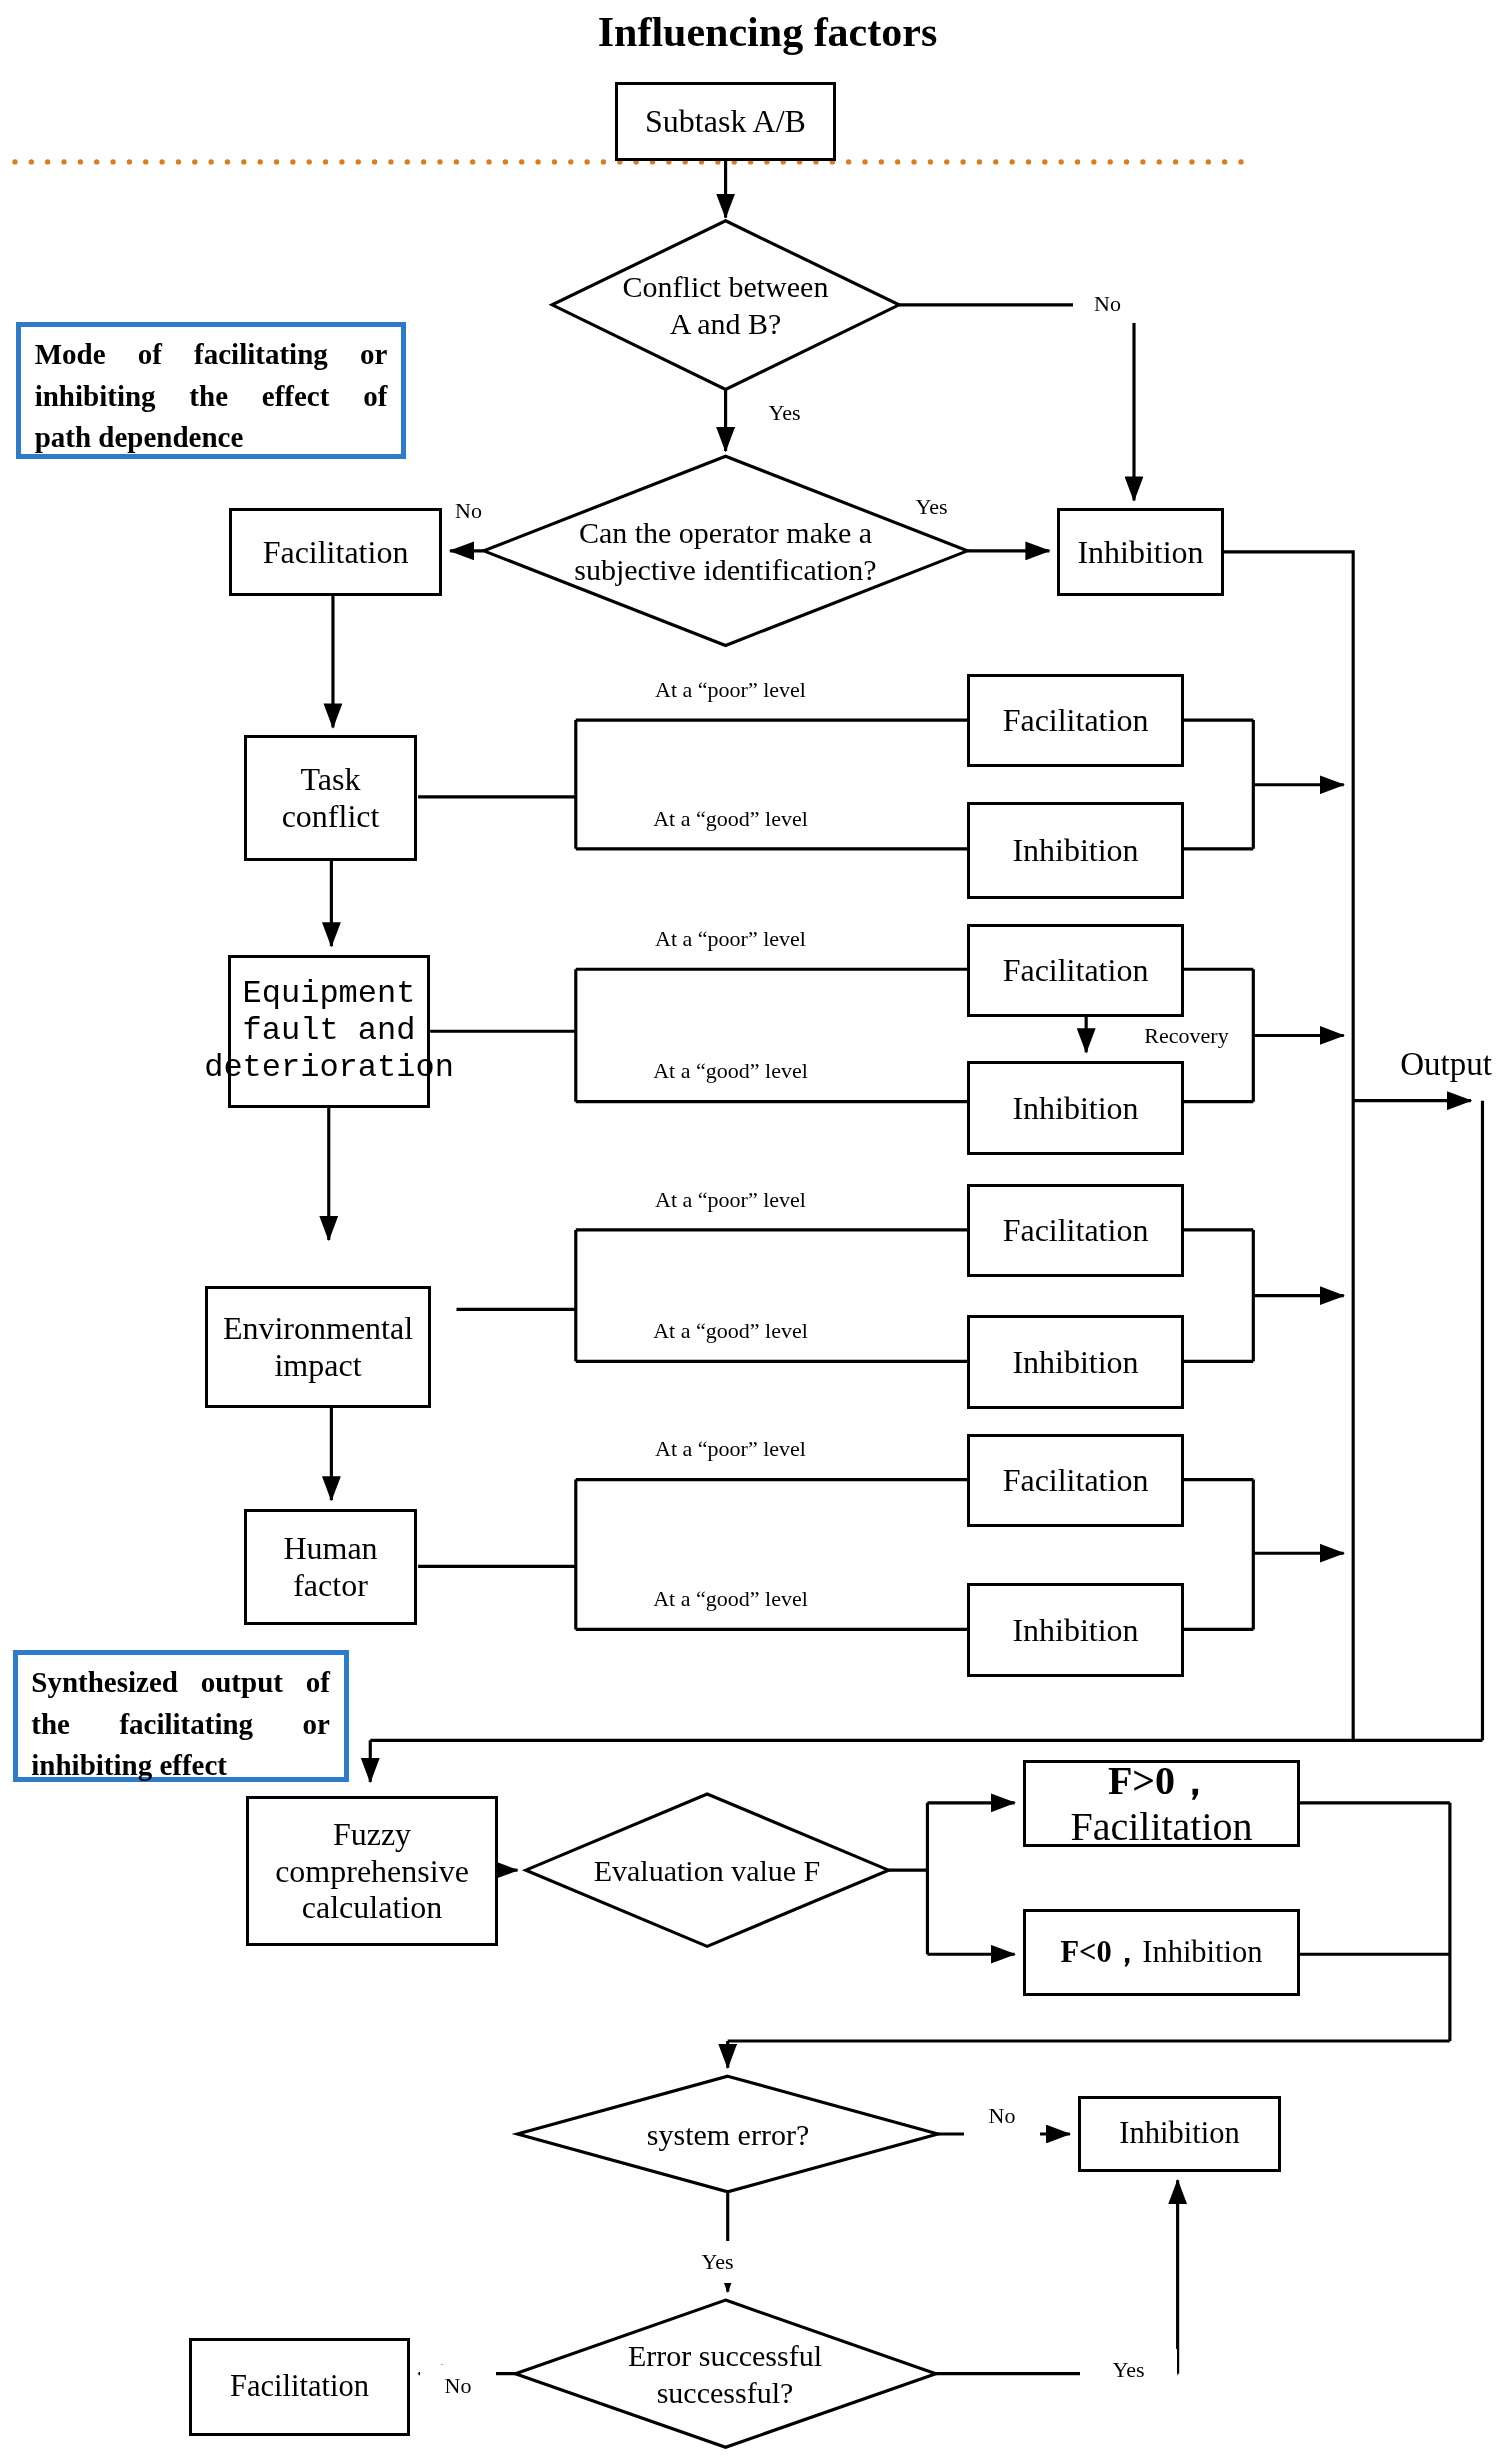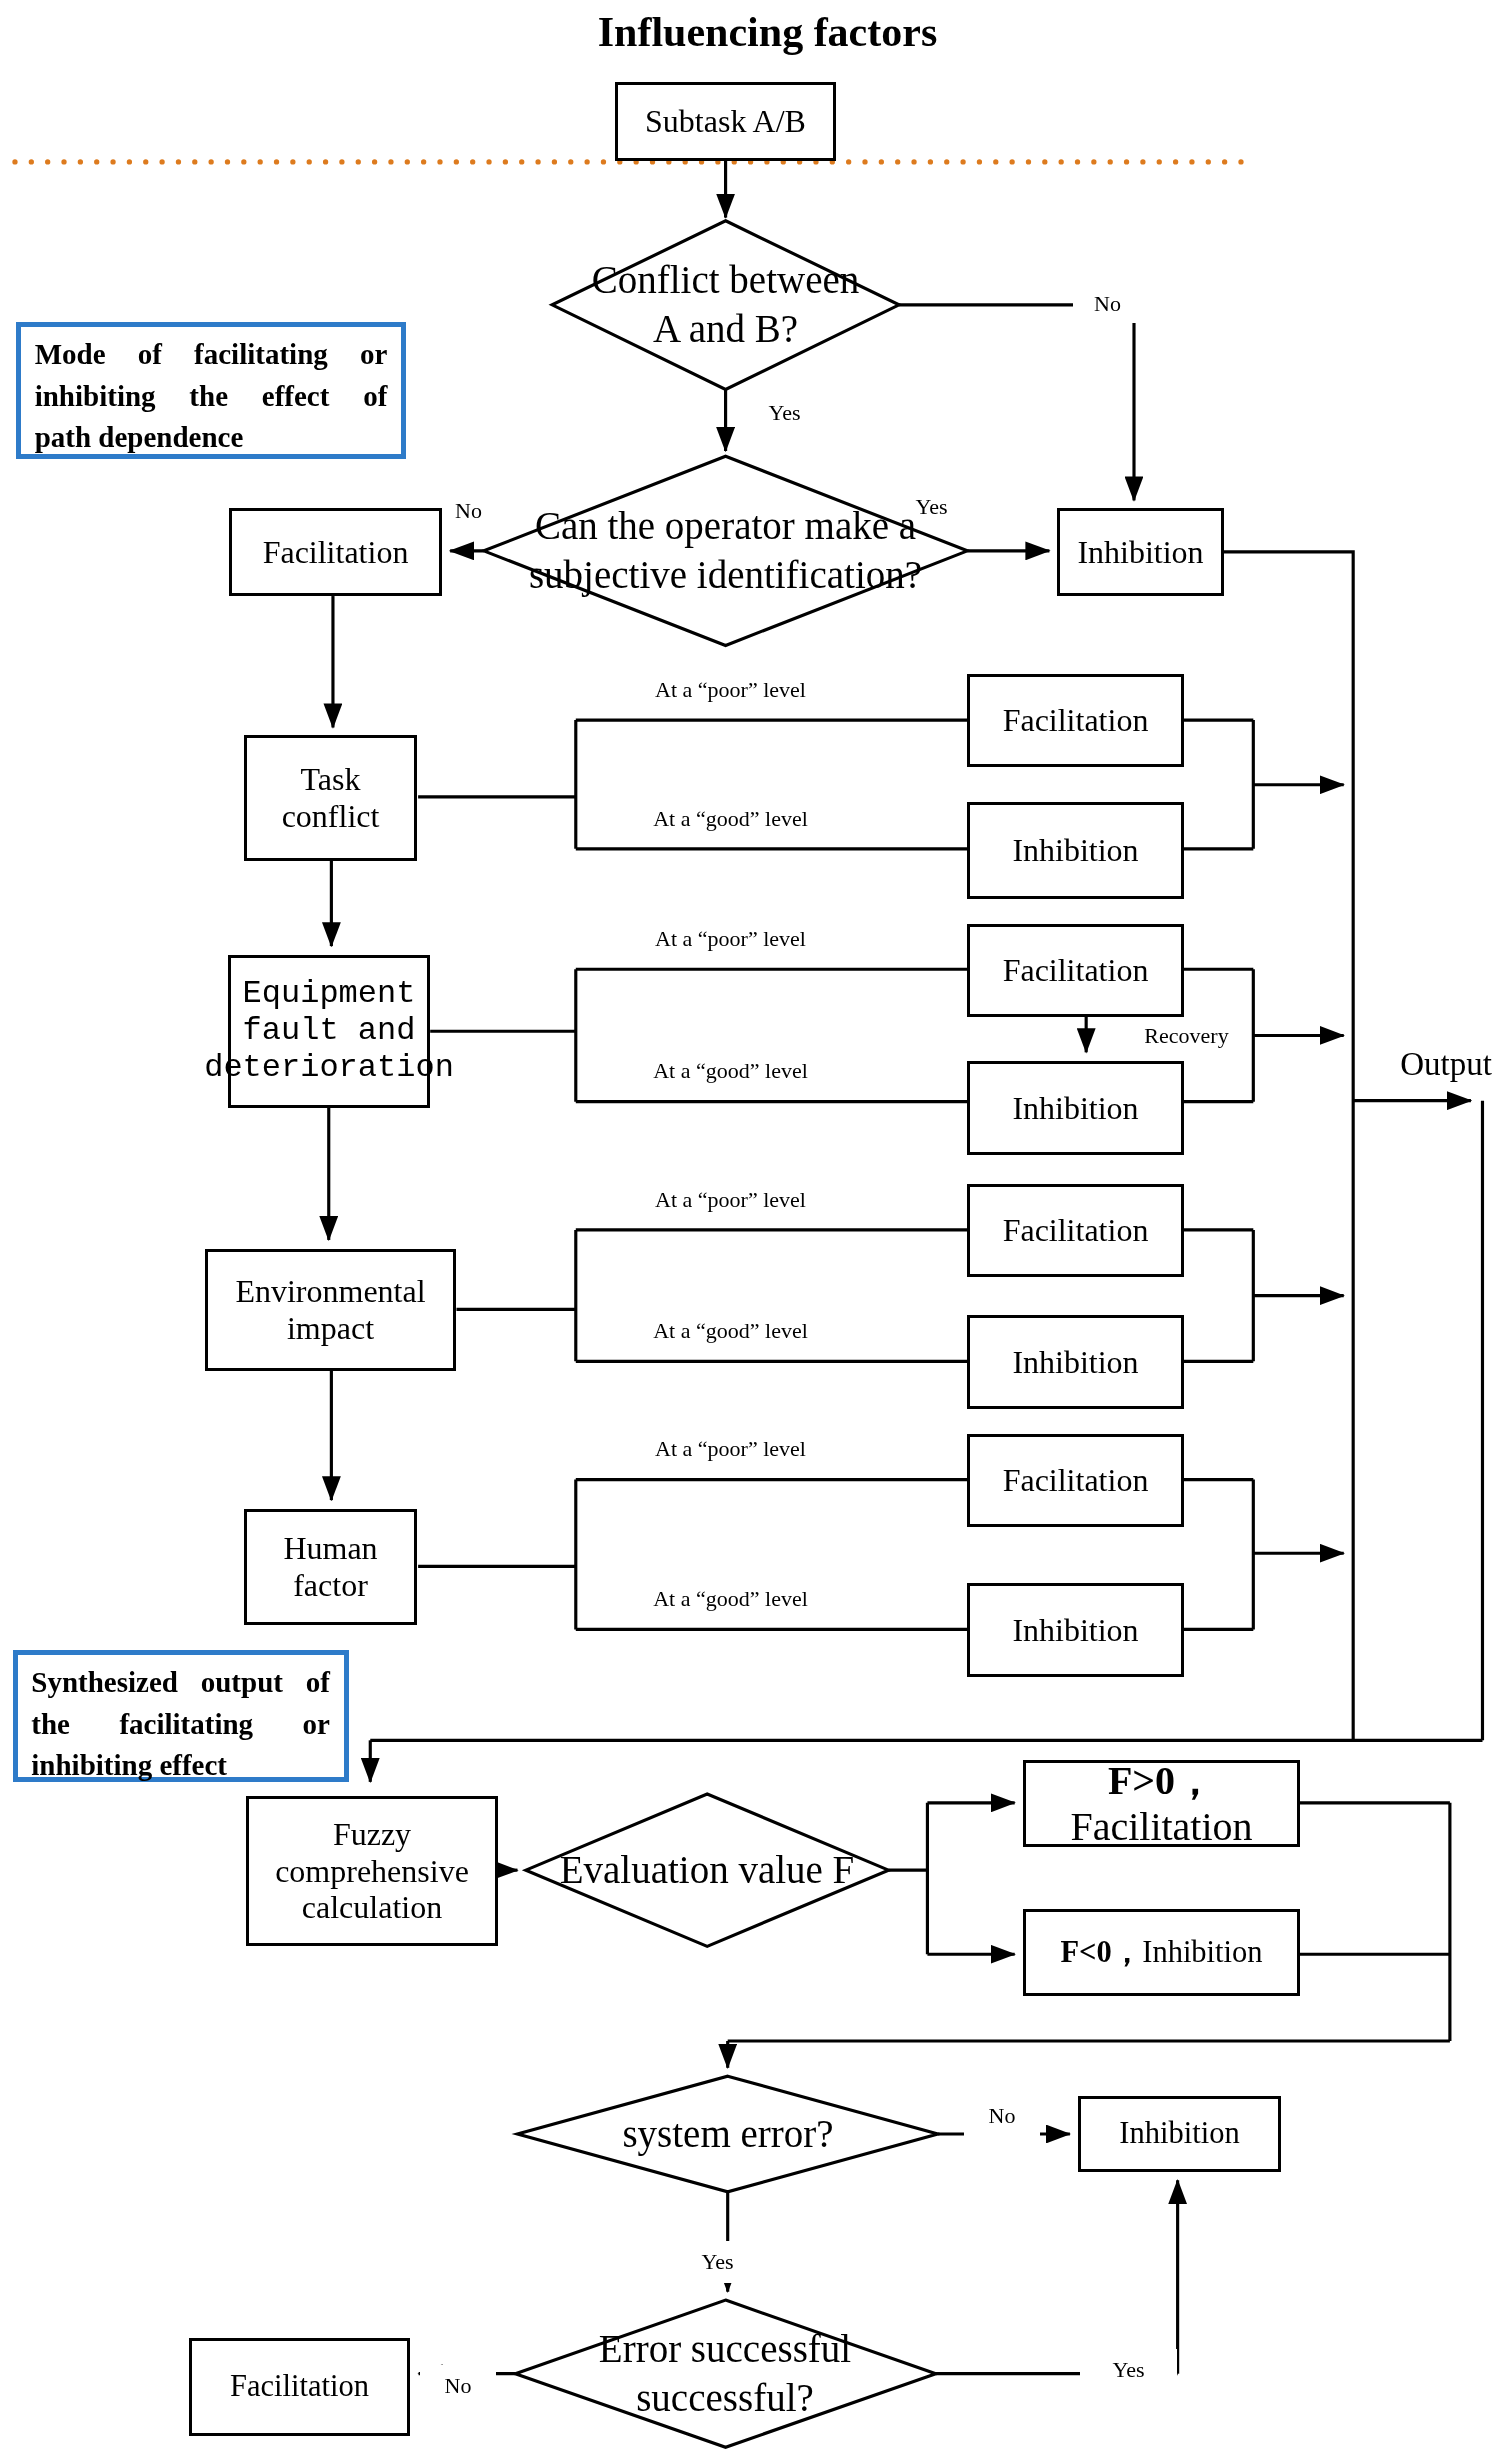--- a/index.html
+++ b/index.html
@@ -14,21 +14,21 @@
     font-size:32px;line-height:1.15;text-align:center;
   }
   .bluebox{
     position:absolute;box-sizing:border-box;border:5.8px solid var(--blue,#2E7BC9);background:#fff;
     padding:7.4px 13.7px;font-size:29px;font-weight:bold;line-height:1.42;
   }
   .bluebox .jline{text-align:justify;text-align-last:justify;}
   .bluebox .lline{text-align:left;text-align-last:left;}
   .dtext{
     position:absolute;display:flex;flex-direction:column;align-items:center;justify-content:center;
-    font-size:39px;line-height:1.25;text-align:center;background:transparent;
+    font-size:30px;line-height:1.25;text-align:center;background:transparent;
   }
   .lab{
     position:absolute;font-size:22px;display:flex;align-items:center;justify-content:center;
     text-align:center;white-space:nowrap;
   }
   .lab.bg{background:#fff;}
   .title{
     position:absolute;font-size:42px;font-weight:bold;text-align:center;white-space:nowrap;
   }
   .fcond{font-weight:bold;}
@@ -135,21 +135,21 @@
     <div>Task</div>
     <div>conflict</div>
   </div>
 
   <div class="box" style="left:228px;top:955px;width:202px;height:153px;font-family:Liberation Mono, monospace;">
     <div>Equipment</div>
     <div>fault and</div>
     <div>deterioration</div>
   </div>
 
-  <div class="box" style="left:205px;top:1249px;width:251px;height:122px;">
+  <div class="box" style="left:205px;top:1286px;width:226px;height:122px;">
     <div>Environmental</div>
     <div>impact</div>
   </div>
 
   <div class="box" style="left:244px;top:1509px;width:173px;height:116px;">
     <div>Human</div>
     <div>factor</div>
   </div>
 
   <div class="box" style="left:967px;top:674px;width:217px;height:93px;">

